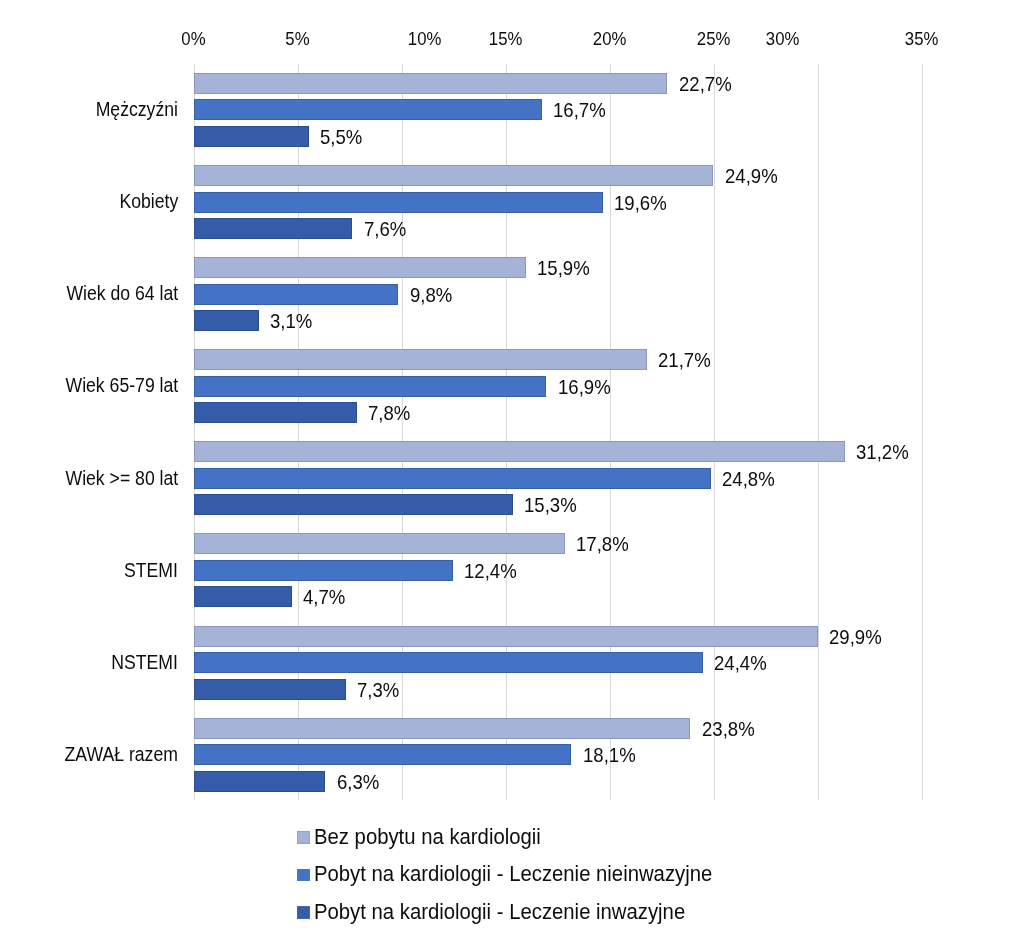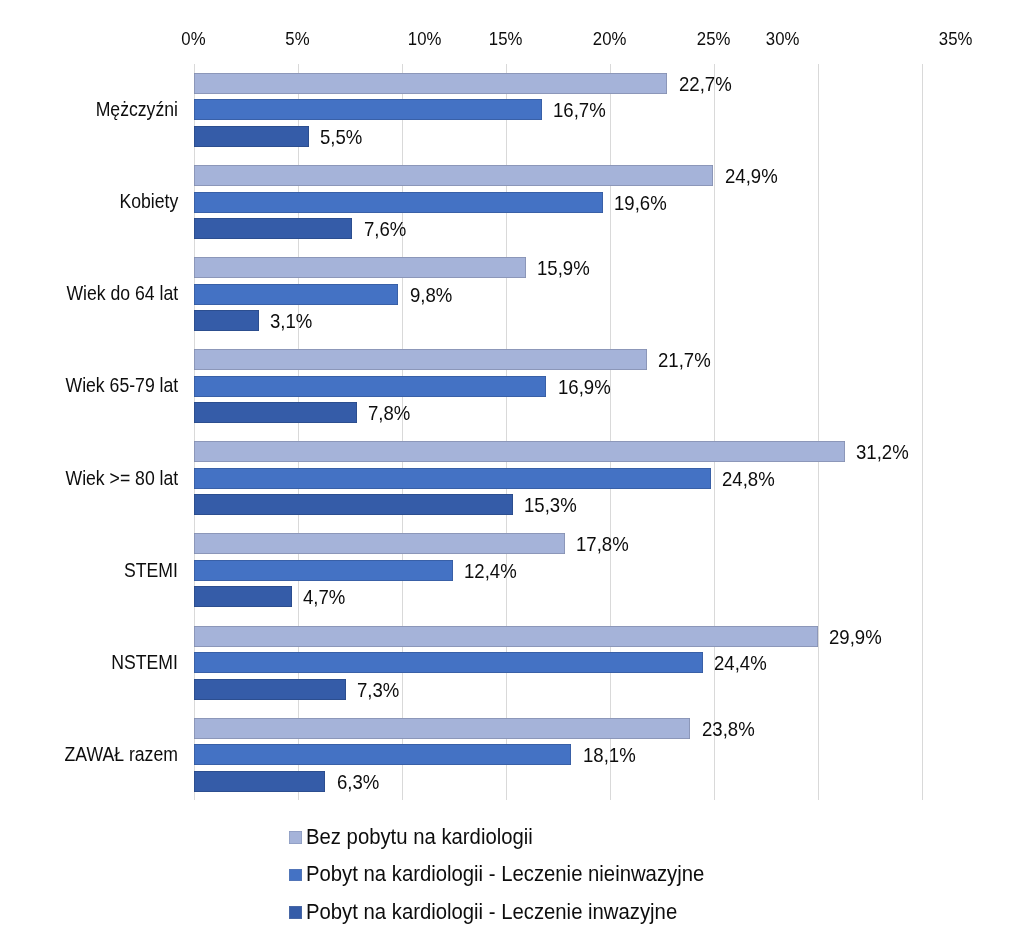--- a/index.html
+++ b/index.html
@@ -24,21 +24,21 @@
 
   
   .bar{position:absolute;left:0.4px;height:21px;}
 
   
   .dlabel{position:absolute;font-size:21px;white-space:nowrap;line-height:1;
           transform:scaleX(0.885);transform-origin:left center;}
 
   
   #legend{position:absolute;left:289.1px;top:826.6px;}
-  .lgrow{position:absolute;left:0;display:flex;align-items:center;height:22px;justify-content:center;}
+  .lgrow{position:absolute;left:8px;display:flex;align-items:center;height:22px;justify-content:center;}
   .lgsw{width:12.9px;height:12.9px;margin-right:4.2px;flex:0 0 auto;
         box-shadow:inset 0 0 0 0.7px rgba(110,126,160,0.45);}
   .lgtx{font-size:21.3px;white-space:nowrap;display:inline-block;line-height:1;
         transform:scaleX(0.953);transform-origin:left center;}
 </style>
 </head>
 <body>
 
 <div id="chart">
 
@@ -54,21 +54,21 @@
   </div>
 
   <div id="x-axis">
     <div class="xtick" style="left: 193.5px;"><i>0%</i></div>
     <div class="xtick" style="left: 297.6px;"><i>5%</i></div>
     <div class="xtick" style="left: 425px;"><i>10%</i></div>
     <div class="xtick" style="left: 505.8px;"><i>15%</i></div>
     <div class="xtick" style="left: 609.9px;"><i>20%</i></div>
     <div class="xtick" style="left: 714px;"><i>25%</i></div>
     <div class="xtick" style="left: 783px;"><i>30%</i></div>
-    <div class="xtick" style="left: 956px; text-decoration: underline;"><i>35%</i></div>
+    <div class="xtick" style="left: 922px; text-decoration: underline;"><i>35%</i></div>
   </div>
 
   <div id="y-axis">
     <div class="ylabel" style="top: 100.15px;">Mężczyźni</div>
     <div class="ylabel" style="top: 192.25px;">Kobiety</div>
     <div class="ylabel" style="top: 284.35px;">Wiek do 64 lat</div>
     <div class="ylabel" style="top: 376.45px;">Wiek 65-79 lat</div>
     <div class="ylabel" style="top: 468.55px;">Wiek &gt;= 80 lat</div>
     <div class="ylabel" style="top: 560.65px;">STEMI</div>
     <div class="ylabel" style="top: 652.75px;">NSTEMI</div>

